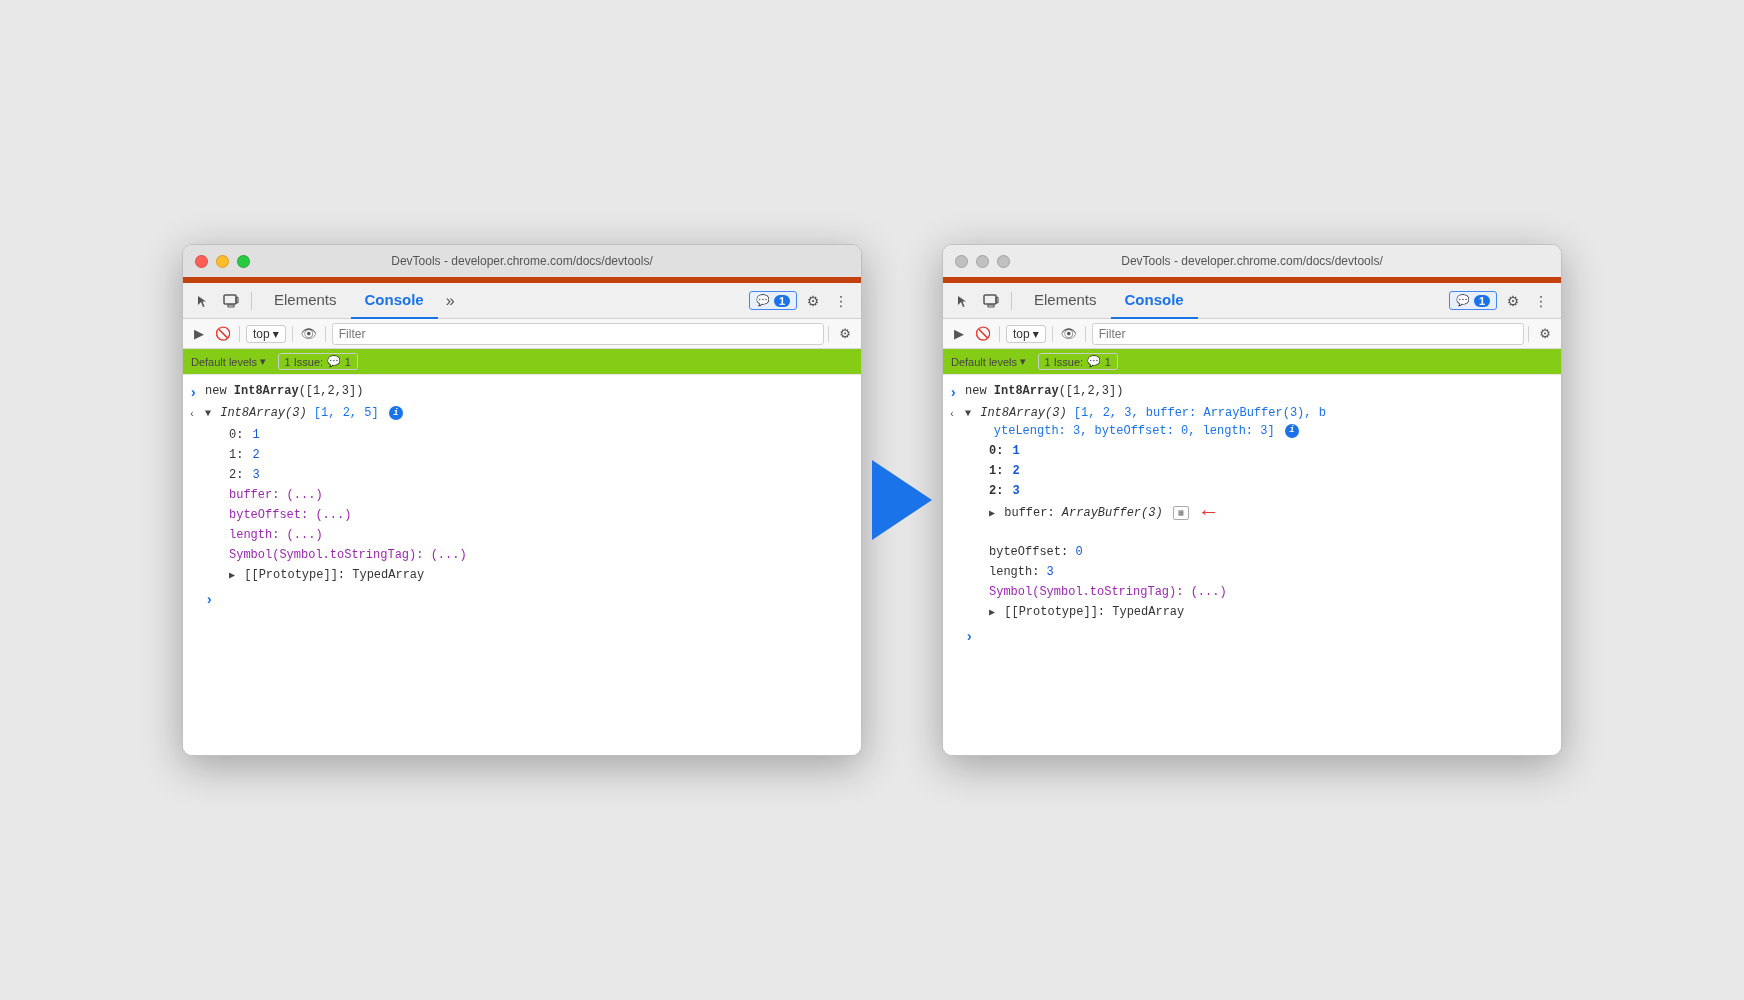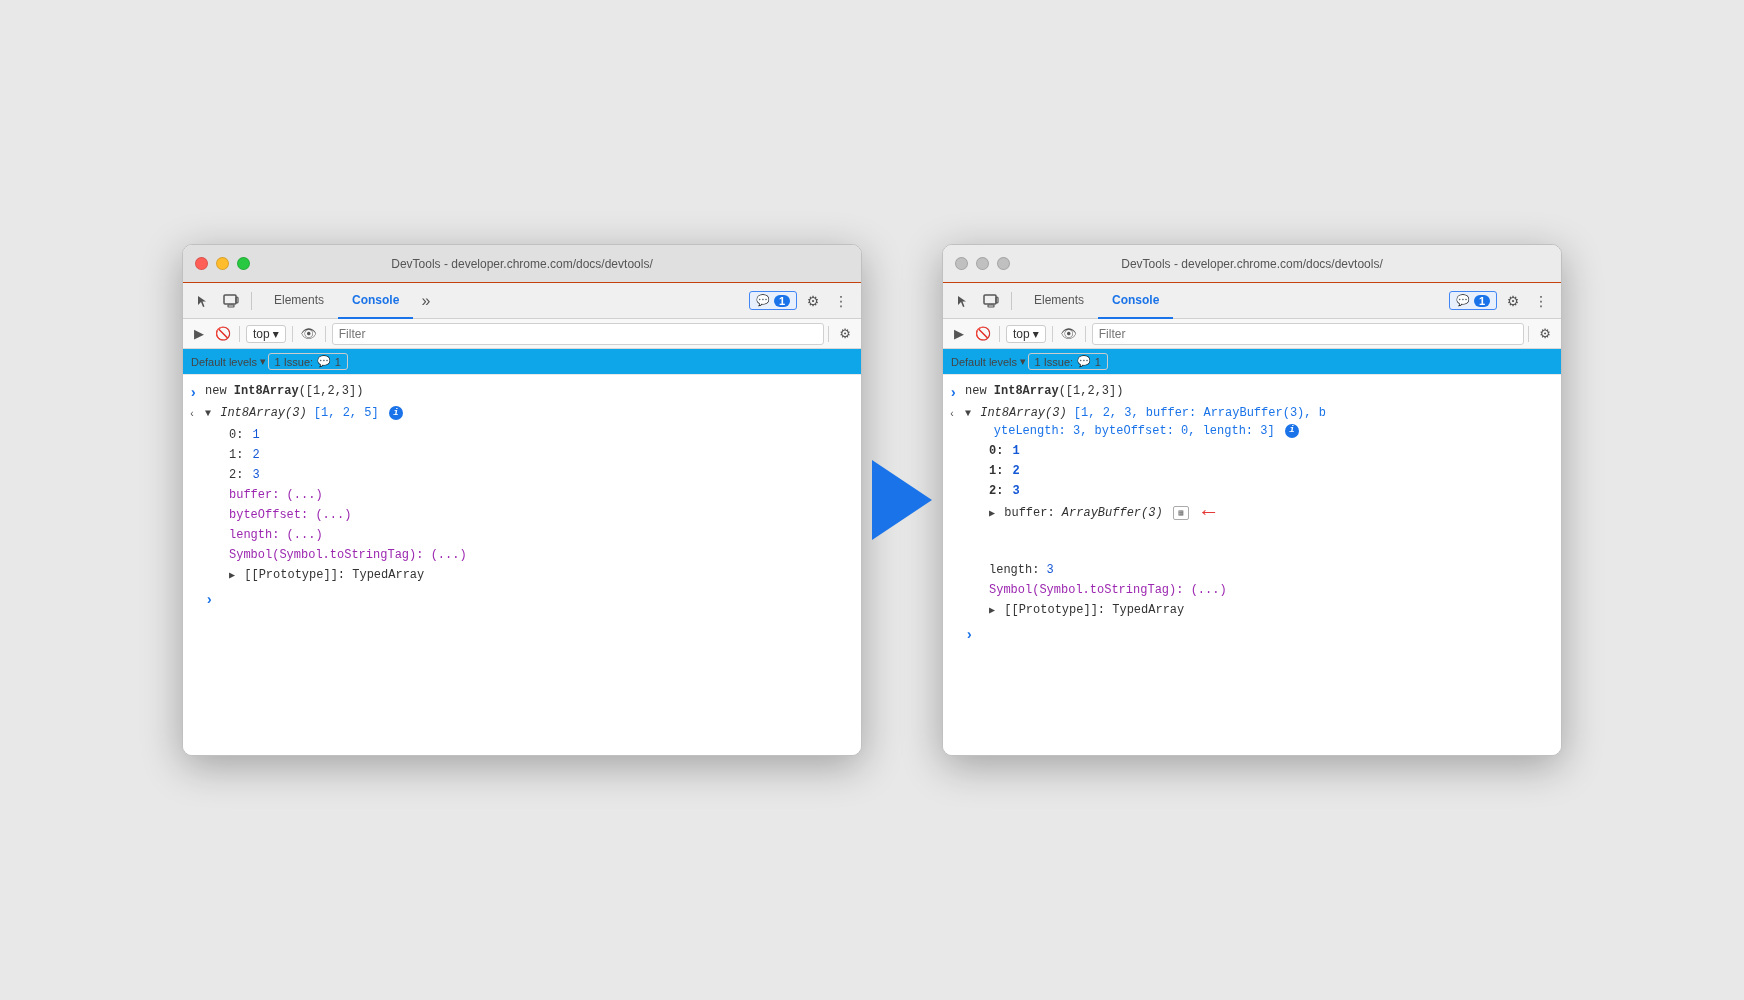--- a/index.html
+++ b/index.html
@@ -26,21 +26,21 @@
       overflow: hidden;
       border: 1px solid #c0c0c0;
     }
     
     .titlebar {
       background: #e0e0e0;
       height: 38px;
       display: flex;
       align-items: center;
       padding: 0 12px;
-      border-bottom: 1px solid #c2410c;
+      border-bottom: 6px solid #c2410c;
       position: relative;
     }
     .titlebar-buttons {
       display: flex;
       gap: 8px;
       align-items: center;
     }
     .tb-btn {
       width: 13px;
       height: 13px;
@@ -90,21 +90,21 @@
     .tab-bar {
       display: flex;
       align-items: stretch;
       flex: 1;
     }
     .tab {
       padding: 0 14px;
       height: 36px;
       display: flex;
       align-items: center;
-      font-size: 12px;
+      font-size: 15px;
       color: #555;
       cursor: pointer;
       border-bottom: 2px solid transparent;
       white-space: nowrap;
     }
     .tab.active {
       color: #1a73e8;
       border-bottom: 2px solid #1a73e8;
       font-weight: bold;
     }
@@ -185,27 +185,27 @@
       height: 22px;
       border: 1px solid #d0d0d0;
       border-radius: 3px;
       padding: 0 6px;
       font-size: 12px;
       background: white;
       color: #999;
     }
     
     .levels-bar {
-      background: #0ea5e9;
+      background: #84cc16;
       border-bottom: 1px solid #e8e8e8;
       display: flex;
       align-items: center;
       height: 26px;
       padding: 0 8px;
-      gap: 2px;
+      gap: 12px;
     }
     .levels-label {
       font-size: 11px;
       color: #444;
       display: flex;
       align-items: center;
       gap: 3px;
       cursor: pointer;
     }
     .issue-badge {
@@ -587,20 +587,23 @@
           <span class="monitor-icon">▦</span>
           <span style="color:#e53935; font-size:22px; font-weight:bold; margin-left:6px;">←</span>
         </div>
       </div>
 
       <div class="console-line indent1">
         <div class="line-arrow"></div>
       </div>
       <div class="console-line indent1">
         <div class="line-arrow"></div>
+        <div class="line-content">
+          <span class="dark">byteOffset: </span><span class="val-num">0</span>
+        </div>
       </div>
       <div class="console-line indent1">
         <div class="line-arrow"></div>
         <div class="line-content">
           <span class="dark">length: </span><span class="val-num">3</span>
         </div>
       </div>
       <div class="console-line indent1">
         <div class="line-arrow"></div>
         <div class="line-content">

